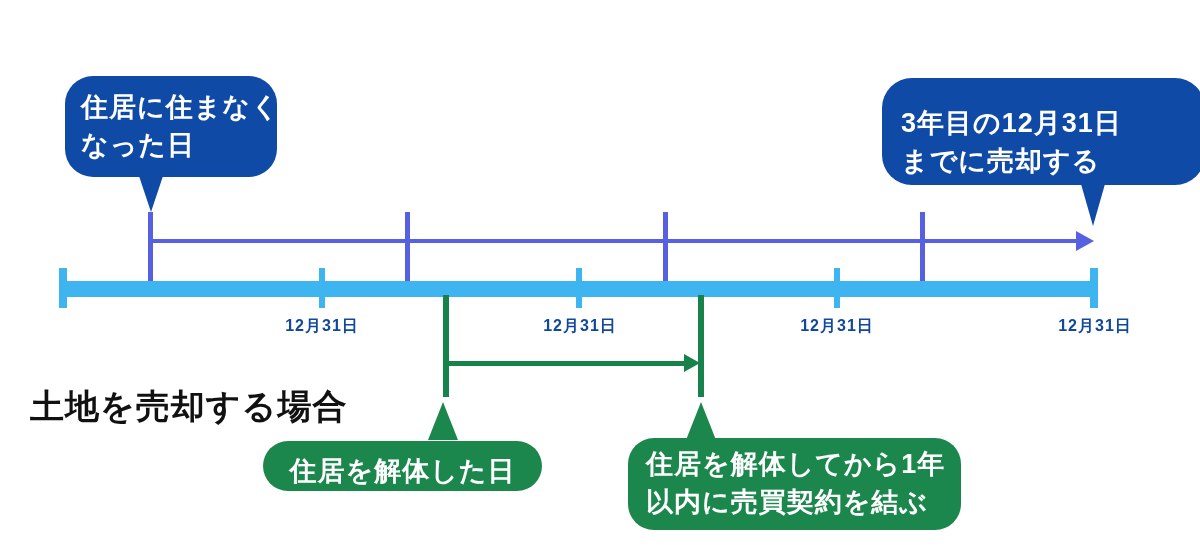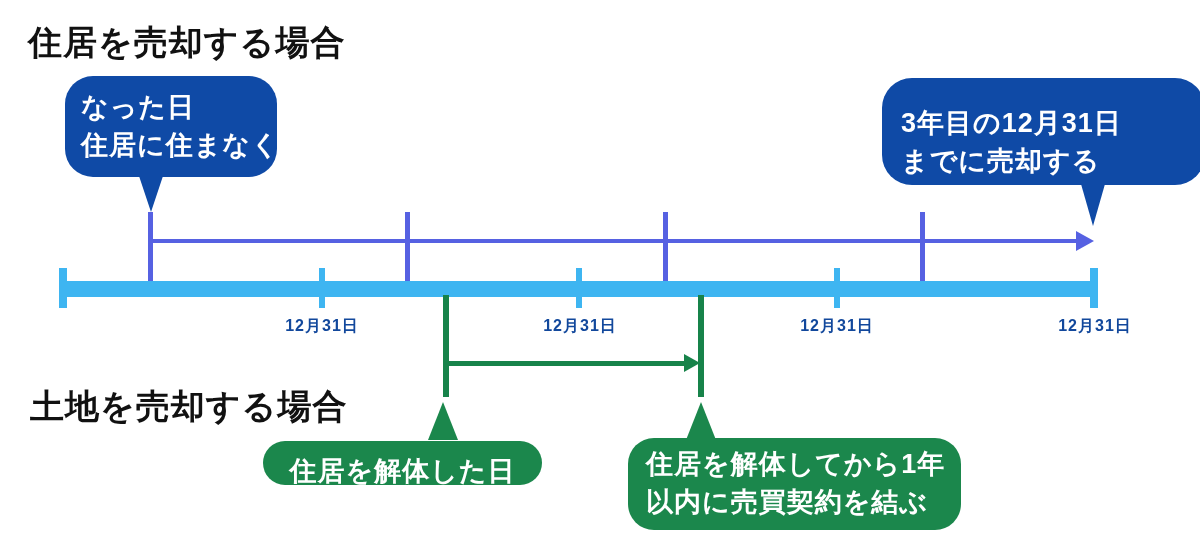--- a/index.html
+++ b/index.html
@@ -72,25 +72,24 @@
     border-top: 9px solid transparent;
     border-bottom: 9px solid transparent;
     border-left: 16px solid #17834a;
   }
 </style>
 </head>
 <body>
 
 <div id="stage">
 
-  <div class="abs heading" style="left:28px; top:20px;">住居を売却する場合</div>
 
   <div class="abs bubble blue" style="left:65px; top:76px; width:212px; height:101px; border-radius:28px; padding:12px 0 0 16px;">
+    <div>住居に住まなく</div>
     <div>なった日</div>
-    <div>住居に住まなく</div>
   </div>
   <div class="abs tail blue-down" style="left:139px; top:176px;"></div>
 
   <div class="abs bubble blue" style="left:882px; top:78px; width:323px; height:107px; border-radius:30px; padding:26px 0 0 19px;">
     <div>3年目の12月31日</div>
     <div>までに売却する</div>
   </div>
   <div class="abs tail blue-down2" style="left:1081px; top:184px;"></div>
 
   <div class="abs year-tick" style="left:148px; top:212px; height:69px;"></div>
@@ -113,21 +112,21 @@
   <div class="abs date-label" style="left:1015px; top:316px;">12月31日</div>
 
   <div class="abs green-line" style="left:443px; top:295px; width:6px; height:102px;"></div>
   <div class="abs green-line" style="left:698px; top:295px; width:6px; height:102px;"></div>
   <div class="abs green-line" style="left:446px; top:361px; width:240px; height:5px;"></div>
   <div class="abs arrowhead-right-green" style="left:684px; top:354px;"></div>
 
   <div class="abs heading" style="left:30px; top:384px;">土地を売却する場合</div>
 
   <div class="abs tail green-up" style="left:428px; top:402px;"></div>
-  <div class="abs bubble green" style="left:263px; top:441px; width:279px; height:44px; border-radius:30px; padding-top:11px; text-align:center;">
+  <div class="abs bubble green" style="left:263px; top:441px; width:279px; height:50px; border-radius:30px; padding-top:11px; text-align:center;">
     <div>住居を解体した日</div>
   </div>
 
   <div class="abs tail green-up" style="left:686px; top:402px;"></div>
   <div class="abs bubble green" style="left:628px; top:438px; width:333px; height:92px; border-radius:26px; padding:7px 0 16px 18px;">
     <div>住居を解体してから1年</div>
     <div>以内に売買契約を結ぶ</div>
   </div>
 
 </div>

